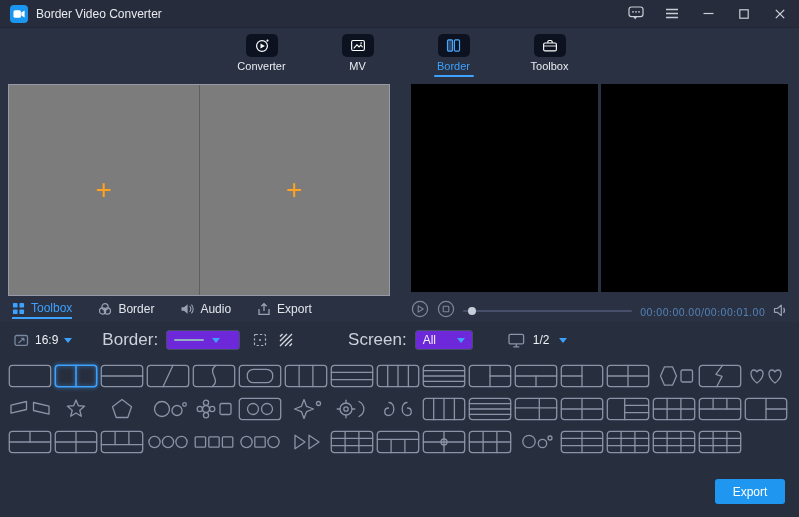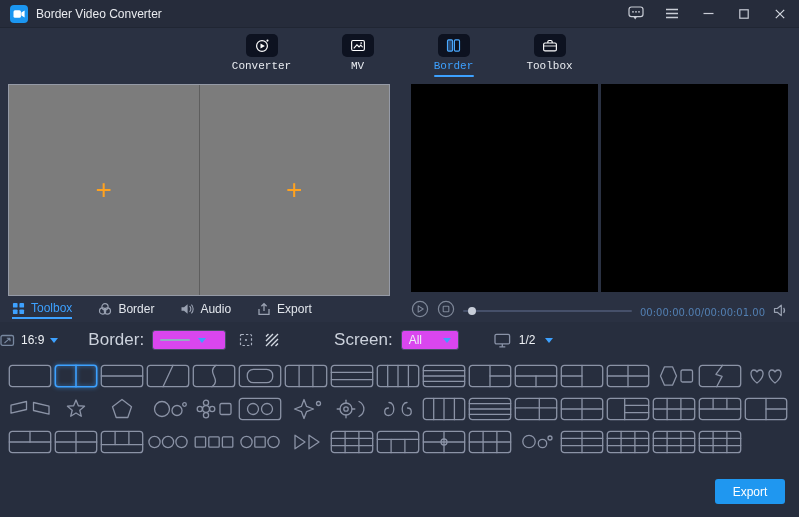--- a/index.html
+++ b/index.html
@@ -9,21 +9,21 @@
   .titlebar{position:absolute;top:0;left:0;right:0;height:28px;background:#262c3b;
             border-bottom:1px solid #202633;display:flex;align-items:center;
             padding:0 10px;box-sizing:border-box;}
   .app-logo{width:18px;height:18px;border-radius:4px;background:#1b96f0;
             display:flex;align-items:center;justify-content:center;flex:0 0 auto;}
   .win-title{margin-left:8px;font-size:12px;color:#e9ebef;}
   .tb-right{margin-left:auto;display:flex;align-items:center;gap:18px;}
   .tb-btn{display:flex;align-items:center;justify-content:center;width:18px;height:18px;cursor:pointer;}
   
   .nav{position:absolute;top:28px;left:12px;right:0;height:54px;display:flex;
-       justify-content:center;gap:36px;padding-top:6px;box-sizing:border-box;font-family:Liberation Mono, monospace;}
+       justify-content:center;gap:36px;padding-top:6px;box-sizing:border-box;}
   .nav-tab{display:flex;flex-direction:column;align-items:center;gap:3px;cursor:pointer;width:60px;}
   .nav-ico{width:32px;height:23px;background:#0d1220;border-radius:5px;
            display:flex;align-items:center;justify-content:center;}
   .nav-label{font-size:11px;color:#e8ebf0;}
   .nav-underline{width:40px;height:2px;border-radius:1px;background:transparent;}
   .nav-tab.active .nav-label{color:#3da1ff;}
   .nav-tab.active .nav-underline{background:#3da1ff;}
   
   .editor{position:absolute;left:8px;top:84px;width:382px;height:212px;
           border:1px solid #959aa6;display:flex;box-sizing:border-box;background:#7c7c7c;}
@@ -43,27 +43,27 @@
   
   .ptabs{position:absolute;left:12px;top:299px;width:380px;height:22px;
          display:flex;align-items:center;gap:26px;}
   .ptab{display:flex;align-items:center;gap:6px;cursor:pointer;padding-bottom:2px;}
   .ptab .lbl{font-size:12px;color:#e2e6ec;}
   .ptab.active .lbl{color:#3da1ff;}
   .ptab.active{border-bottom:2px solid #3da1ff;}
   
   .bottom-bg{position:absolute;left:0;top:322px;right:0;bottom:0;background:#272e3e;}
   .toolbar{position:absolute;left:0;top:322px;right:0;height:36px;display:flex;
-           align-items:center;padding:0 0;box-sizing:border-box;}
+           align-items:center;padding:0 14px;box-sizing:border-box;}
   .tgroup{display:flex;align-items:center;gap:6px;cursor:pointer;}
   .tlabel{font-size:17px;color:#ccd2dc;}
   .tval{font-size:12px;color:#eef1f5;}
   .caret{width:0;height:0;border-left:4px solid transparent;border-right:4px solid transparent;
          border-top:5px solid #3da1ff;display:inline-block;}
-  .dd{height:20px;background:#d946ef;border:1px solid #454e66;border-radius:3px;
+  .dd{height:20px;background:#6d28d9;border:1px solid #454e66;border-radius:3px;
       display:flex;align-items:center;padding:0 7px;gap:8px;cursor:pointer;box-sizing:border-box;}
   .linesample{width:30px;height:2px;background:#93adc4;border-radius:1px;}
   .iconbtn{display:flex;align-items:center;justify-content:center;width:20px;height:20px;cursor:pointer;}
   
   .tplgrid{position:absolute;left:8px;top:364px;display:flex;flex-direction:column;gap:9px;}
   .tpl-row{display:flex;gap:2px;}
   .tpl-cell{width:44px;height:24px;cursor:pointer;display:flex;align-items:center;justify-content:center;}
   .tpl-cell.selected svg{filter:drop-shadow(0 0 2px rgba(61,161,255,.8));}
   
   .export-btn{position:absolute;right:14px;bottom:13px;width:70px;height:25px;background:#1f97f0;

